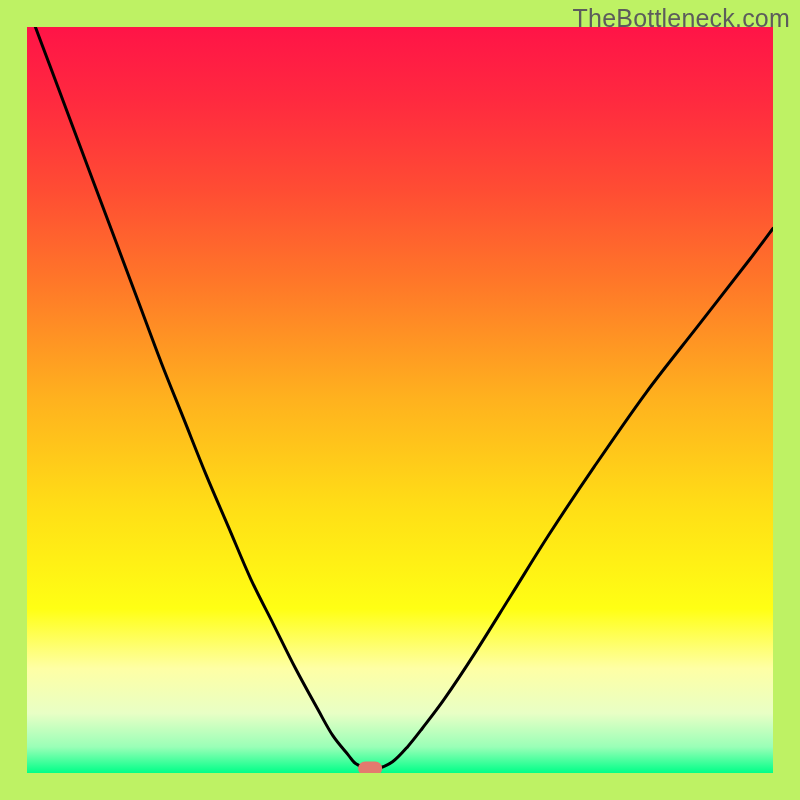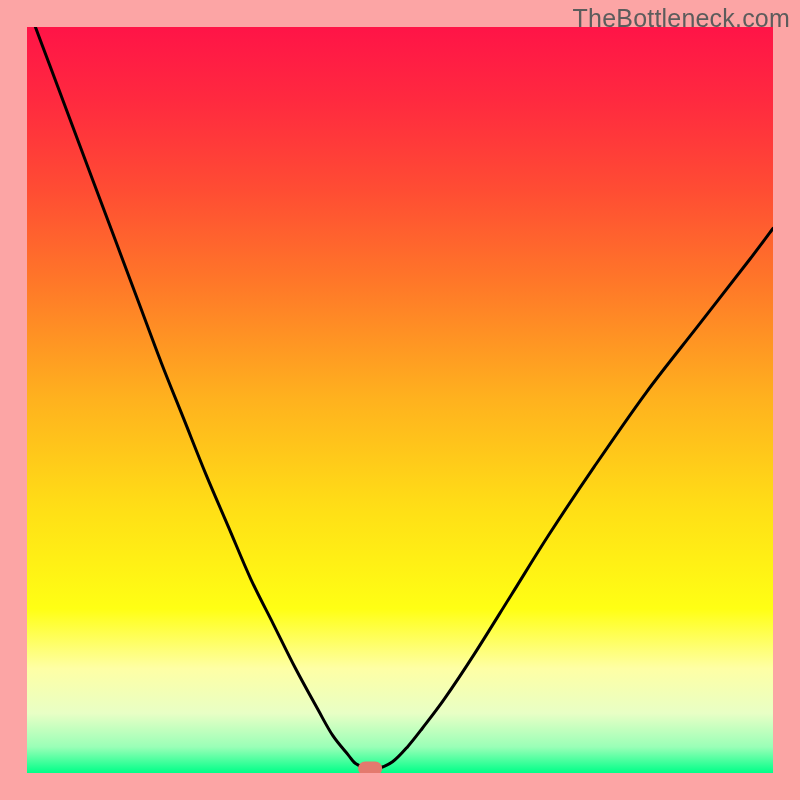--- a/index.html
+++ b/index.html
@@ -10,21 +10,21 @@
     background: #000;
     overflow: hidden;
     font-family: Arial, Helvetica, sans-serif;
   }
   .frame {
     position: absolute;
     left: 0;
     top: 0;
     width: 800px;
     height: 800px;
-    background: #fca5a5;
+    background: #bef264;
     text-decoration: underline;
   }
   .watermark {
     position: absolute;
     top: 4px;
     right: 10px;
     color: #5c5c5c;
     font-size: 25px;
     font-weight: 500;
     letter-spacing: 0.2px;

